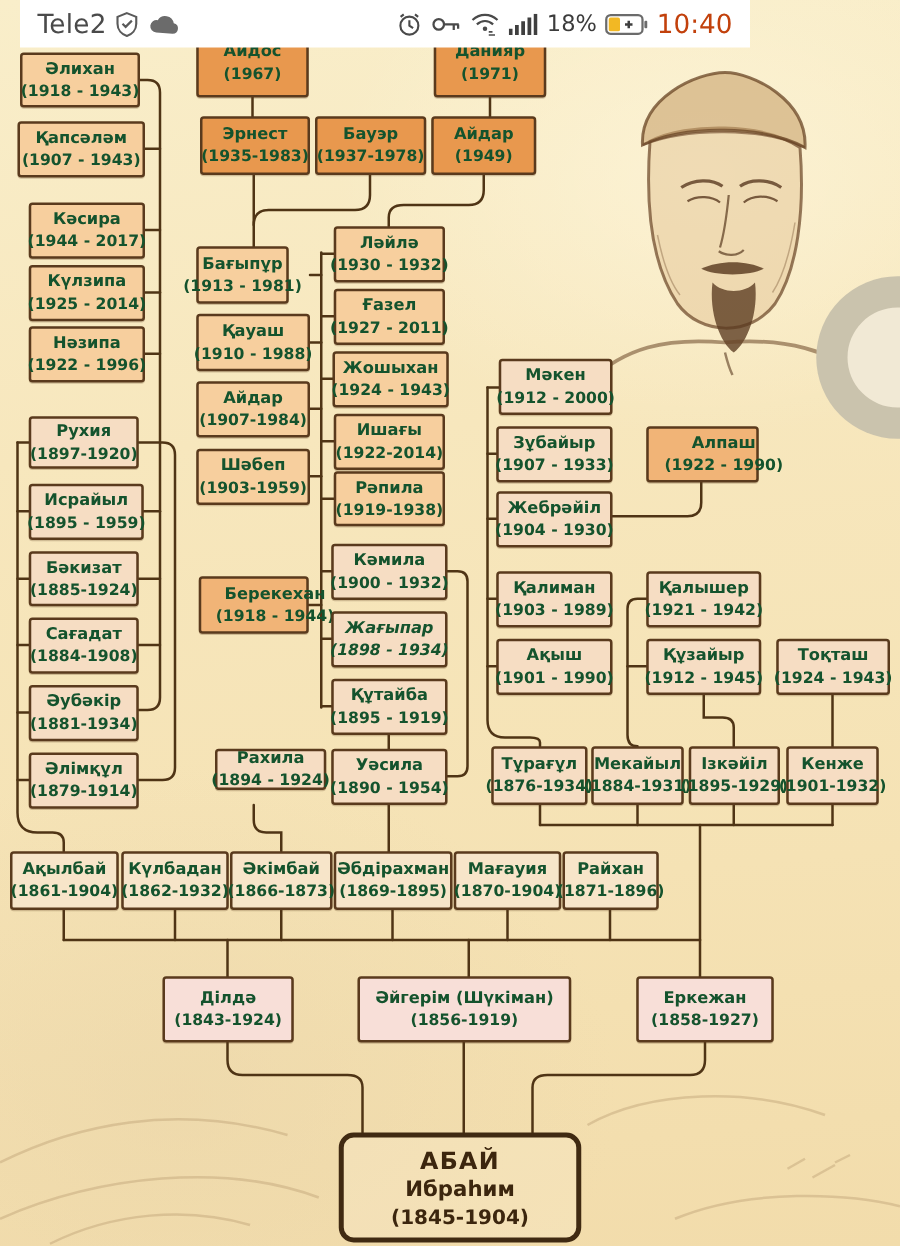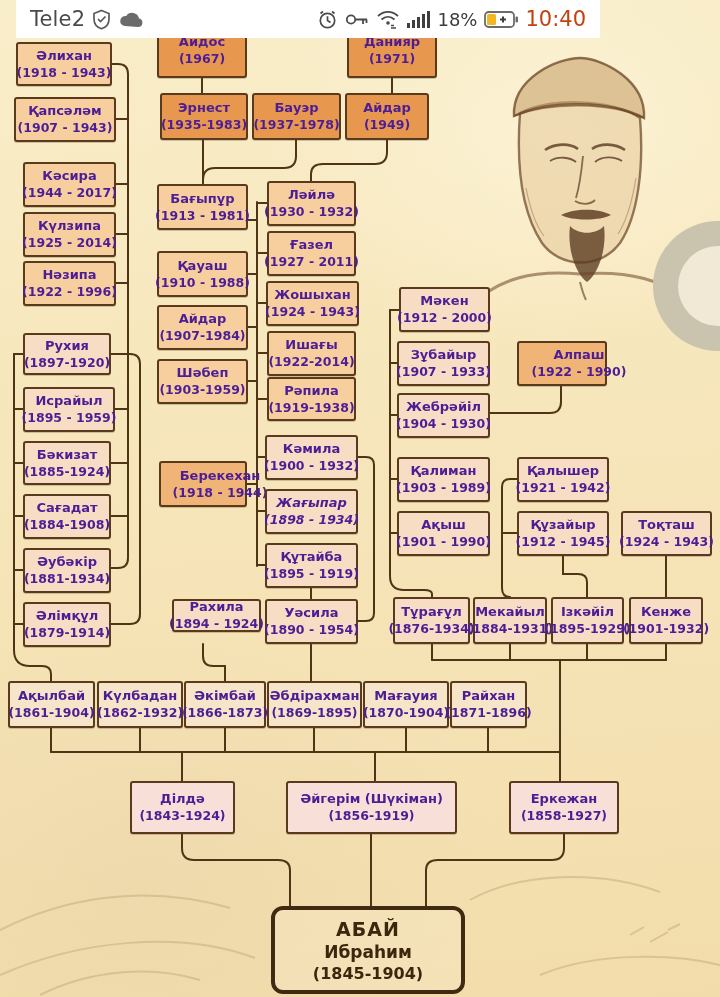--- a/index.html
+++ b/index.html
@@ -16,21 +16,21 @@
      display:flex;align-items:center;justify-content:space-between;padding:0 14px;box-sizing:border-box;
      color:#4a4a4a;}
   .sb-left,.sb-right{display:flex;align-items:center;gap:7px;}
   .carrier{font-size:21px;letter-spacing:.2px;}
   .sb-time{font-size:21px;color:#c2410c;}
   .sb-pct{font-size:18px;color:#3c3c3c;}
   .sbicon{display:block;}
   
   #nodes .node{position:absolute;box-sizing:border-box;border:2px solid #5a3a1d;border-radius:3px;
      display:flex;flex-direction:column;align-items:center;justify-content:center;
-     color:#4c1d95;z-index:20;box-shadow:0 1px 0 rgba(90,58,29,.25);}
+     color:#14532d;z-index:20;box-shadow:0 1px 0 rgba(90,58,29,.25);}
   .node .nm{font-size:13px;font-weight:bold;white-space:nowrap;line-height:1.3;}
   .node .yr{font-size:12.5px;font-weight:bold;white-space:nowrap;line-height:1.25;}
   .v-peach{background:#f7cf9e;}
   .v-pale{background:#f6ddc3;}
   .v-cream{background:#f7e5c9;}
   .v-orange{background:#e8984e;}
   .v-amber{background:#f1b477;padding-left:34px;}
   .v-pink{background:#f8dfd8;}
   
   #abai{position:absolute;left:271px;top:906px;width:194px;height:88px;box-sizing:border-box;
@@ -207,21 +207,21 @@
         <span class="yr">(1935-1983)</span>
       </div>
       <div class="node v-orange" style="left: 252px; top: 93px; width: 89px; height: 47px;">
         <span class="nm">Бауэр</span>
         <span class="yr">(1937-1978)</span>
       </div>
       <div class="node v-orange" style="left: 345px; top: 93px; width: 84px; height: 47px;">
         <span class="nm">Айдар</span>
         <span class="yr">(1949)</span>
       </div>
-      <div class="node v-peach" style="left: 157px; top: 184px; width: 91px; height: 46px;">
+      <div class="node v-peach" style="left: 157px; top: 197px; width: 74px; height: 46px;">
         <span class="nm">Бағыпұр</span>
         <span class="yr">(1913 - 1981)</span>
       </div>
       <div class="node v-peach" style="left: 157px; top: 251px; width: 91px; height: 46px;">
         <span class="nm">Қауаш</span>
         <span class="yr">(1910 - 1988)</span>
       </div>
       <div class="node v-peach" style="left: 157px; top: 305px; width: 91px; height: 45px;">
         <span class="nm">Айдар</span>
         <span class="yr">(1907-1984)</span>

